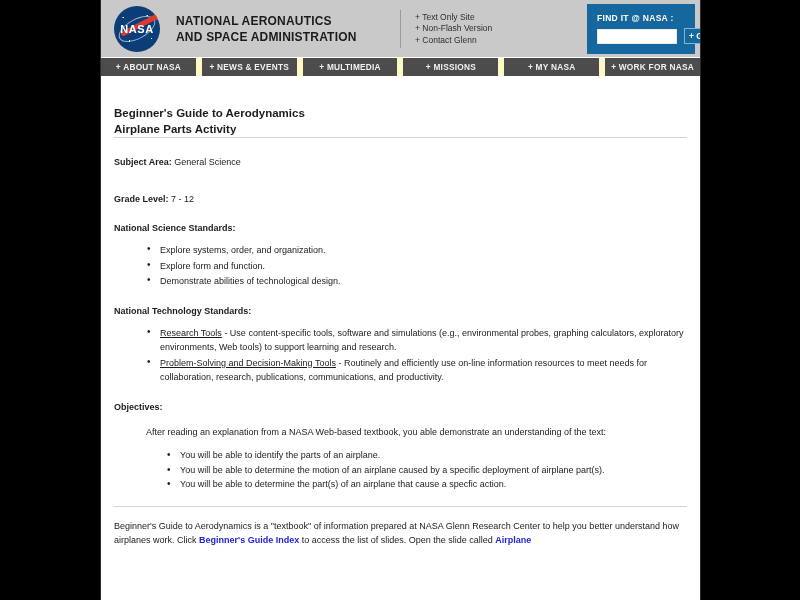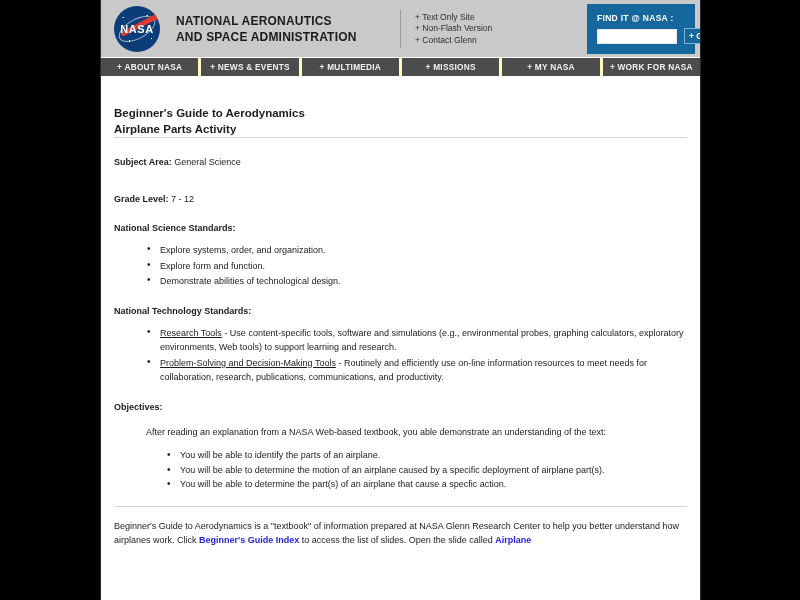--- a/index.html
+++ b/index.html
@@ -188,21 +188,21 @@
   }
   .navbar .nav-item {
     flex: 1;
     color: #f2f2f2;
     font-size: 8.3px;
     font-weight: bold;
     letter-spacing: .25px;
     display: flex;
     align-items: center;
     justify-content: center;
-    border-right: 3px solid #fef9c3;
+    border-right: 6px solid #fef9c3;
     cursor: pointer;
     white-space: nowrap;
   }
   .navbar .nav-item:last-child { border-right: none; }
 
   
   .doc {
     padding: 0 13px;
     color: #1c1c1c;
   }

